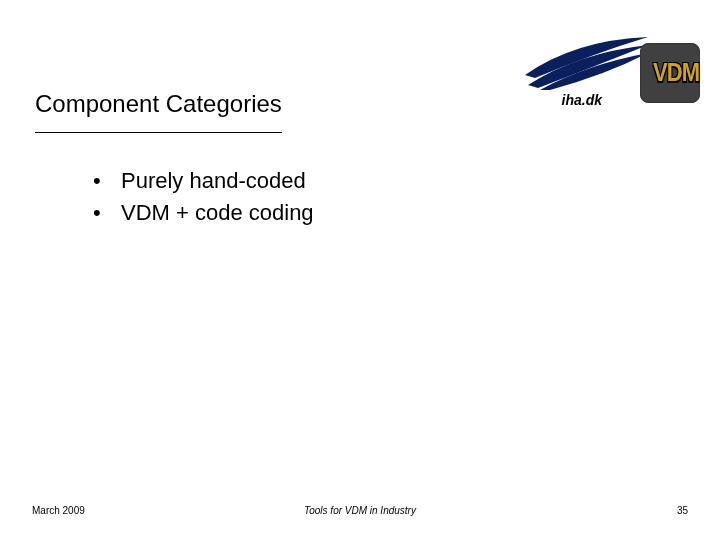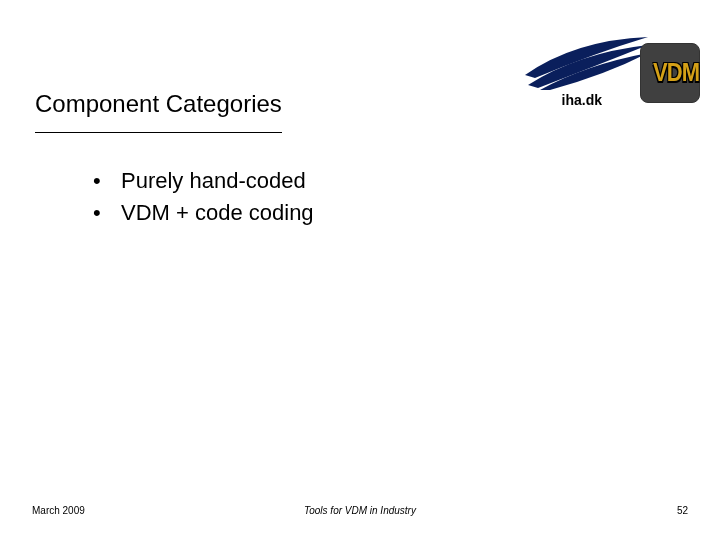--- a/index.html
+++ b/index.html
@@ -87,20 +87,21 @@
     position: absolute;
     left: 0;
     top: 0;
   }
   .iha-swoosh {
     display: block;
   }
   .iha-text {
     font-size: 14px;
     font-weight: bold;
+    font-style: italic;
     color: #000;
     margin-top: 2px;
     display: block;
     text-align: right;
     padding-right: 48px;
   }
   .vdm-logo {
     position: absolute;
     right: 0;
     top: 8px;
@@ -152,15 +153,15 @@
 
   <div class="content">
     <ul class="bullet-list">
       <li>Purely hand-coded</li>
       <li>VDM + code coding</li>
     </ul>
   </div>
 
   <div class="footer-date">March 2009</div>
   <div class="footer-center">Tools for VDM in Industry</div>
-  <div class="footer-page">52</div>
+  <div class="footer-page">35</div>
 
 </div>
 
 </body></html>

